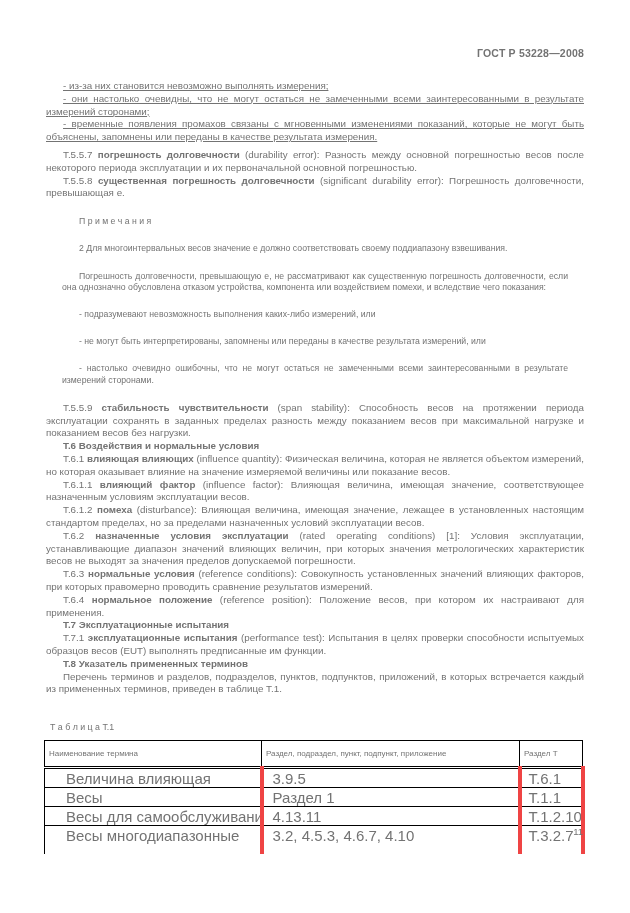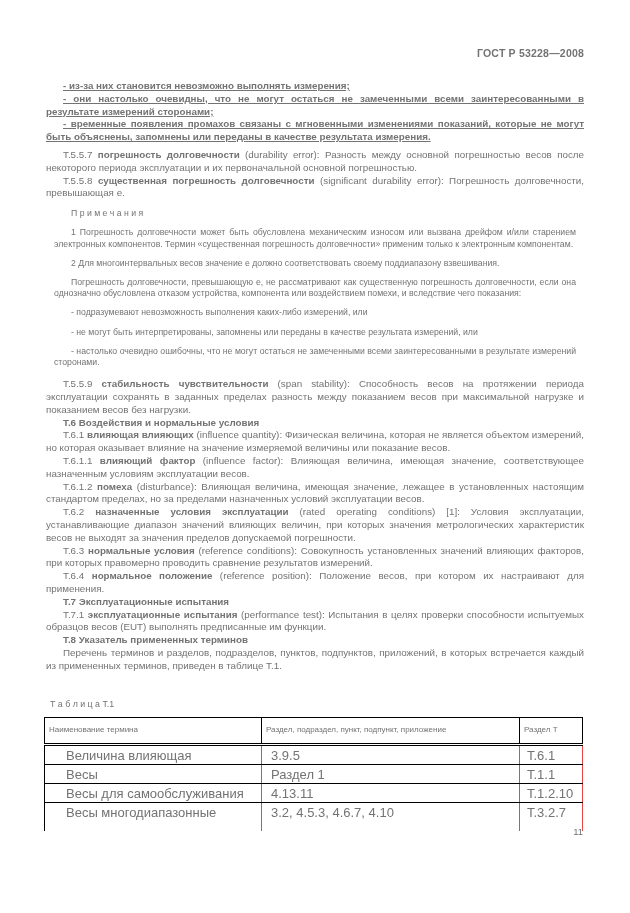--- a/index.html
+++ b/index.html
@@ -26,27 +26,27 @@
     letter-spacing: 0.2px;
     line-height: 12px;
   }
   .para {
     margin: 0;
     font-size: 9.8px;
     line-height: 12.8px;
     text-align: justify;
     text-indent: 17px;
   }
-  .para.underlined { text-decoration: underline; font-weight: bold; }
+  .para.underlined { text-decoration: underline; }
   .para.heading { font-weight: bold; }
   .para.underlined + .para.term { margin-top: 5px; }
   .term-name { font-weight: bold; }
   .notes { margin: 7px 0 10px 0; }
   .notes p {
-    margin: 8px;
+    margin: 16px;
     font-size: 8.7px;
     line-height: 11.2px;
     text-align: justify;
     text-indent: 17px;
   }
   .table-caption {
     margin: 26px 0 7px 0;
     font-size: 8.8px;
     line-height: 11px;
     text-indent: 4px;
@@ -63,23 +63,23 @@
     font-weight: normal;
     font-size: 8px;
     line-height: 9.5px;
     text-align: left;
     vertical-align: middle;
     height: 21px;
     padding: 2px 4px;
   }
   table.terms td {
     border-left: 1px solid #000;
-    border-right: 1px solid #ef4444;
+    border-right: 4px solid #ef4444;
     border-bottom: 1px solid #000;
-    font-size: 13px;
+    font-size: 15px;
     line-height: 11px;
     vertical-align: top;
     padding: 4px 6px 3px 6px;
     white-space: nowrap;
     overflow: hidden;
     margin-left: 32px;
   }
   table.terms td.c0 { padding-left: 21px; }
   table.terms td.c1 { padding-left: 9px; }
   table.terms td.c2 { padding-left: 7px; }
@@ -102,21 +102,20 @@
   <div class="content">
     <p class="doc-header">ГОСТ Р 53228—2008</p>
     <div>
         <p class="para underlined">- из-за них становится невозможно выполнять измерения;</p>
         <p class="para underlined">- они настолько очевидны, что не могут остаться не замеченными всеми заинтересованными в результате измерений сторонами;</p>
         <p class="para underlined">- временные появления промахов связаны с мгновенными изменениями показаний, которые не могут быть объяснены, запомнены или переданы в качестве результата измерения.</p>
         <p class="para term"><span class="term-number">Т.5.5.7 </span><span class="term-name">погрешность долговечности</span><span class="term-rest"> (durability error): Разность между основной погрешностью весов после некоторого периода эксплуатации и их первоначальной основной погрешностью.</span></p>
         <p class="para term"><span class="term-number">Т.5.5.8 </span><span class="term-name">существенная погрешность долговечности</span><span class="term-rest"> (significant durability error): Погрешность долговечности, превышающая е.</span></p>
         <div class="notes">
           <p class="note-label">П р и м е ч а н и я</p>
-          <p class="note-item">1 Погрешность долговечности может быть обусловлена механическим износом или вызвана дрейфом и/или старением электронных компонентов. Термин «существенная погрешность долговечности» применим только к электронным компонентам.</p>
           <p class="note-item">2 Для многоинтервальных весов значение е должно соответствовать своему поддиапазону взвешивания.</p>
           <p class="note-item">Погрешность долговечности, превышающую е, не рассматривают как существенную погрешность долговечности, если она однозначно обусловлена отказом устройства, компонента или воздействием помехи, и вследствие чего показания:</p>
           <p class="note-item">- подразумевают невозможность выполнения каких-либо измерений, или</p>
           <p class="note-item">- не могут быть интерпретированы, запомнены или переданы в качестве результата измерений, или</p>
           <p class="note-item">- настолько очевидно ошибочны, что не могут остаться не замеченными всеми заинтересованными в результате измерений сторонами.</p>
         </div>
         <p class="para term"><span class="term-number">Т.5.5.9 </span><span class="term-name">стабильность чувствительности</span><span class="term-rest"> (span stability): Способность весов на протяжении периода эксплуатации сохранять в заданных пределах разность между показанием весов при максимальной нагрузке и показанием весов без нагрузки.</span></p>
         <p class="para heading">Т.6 Воздействия и нормальные условия</p>
         <p class="para term"><span class="term-number">Т.6.1 </span><span class="term-name">влияющая влияющих</span><span class="term-rest"> (influence quantity): Физическая величина, которая не является объектом измерений, но которая оказывает влияние на значение измеряемой величины или показание весов.</span></p>
         <p class="para term"><span class="term-number">Т.6.1.1 </span><span class="term-name">влияющий фактор</span><span class="term-rest"> (influence factor): Влияющая величина, имеющая значение, соответствующее назначенным условиям эксплуатации весов.</span></p>

